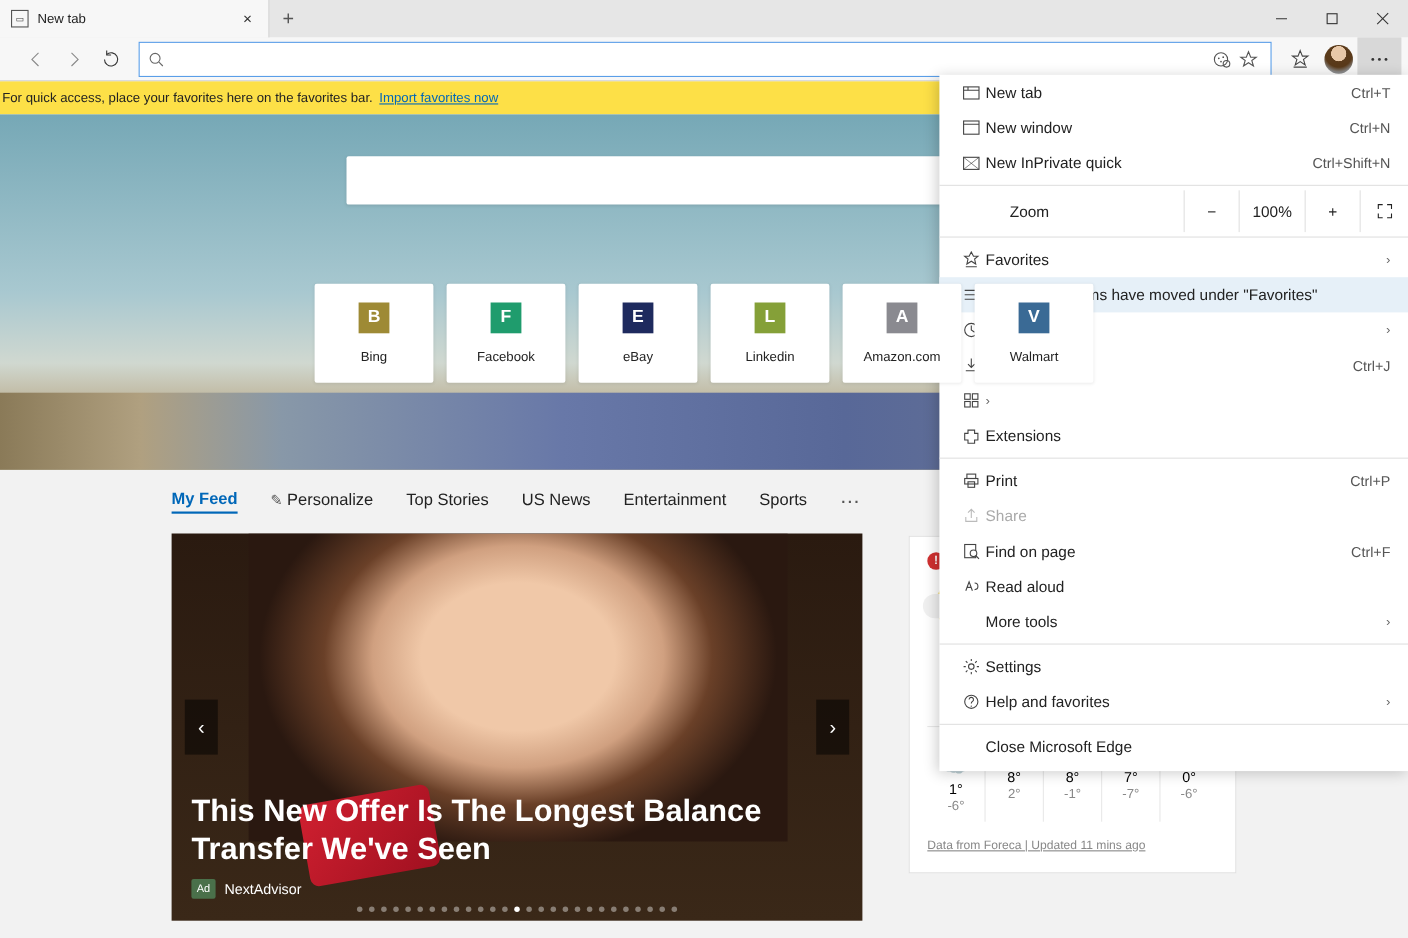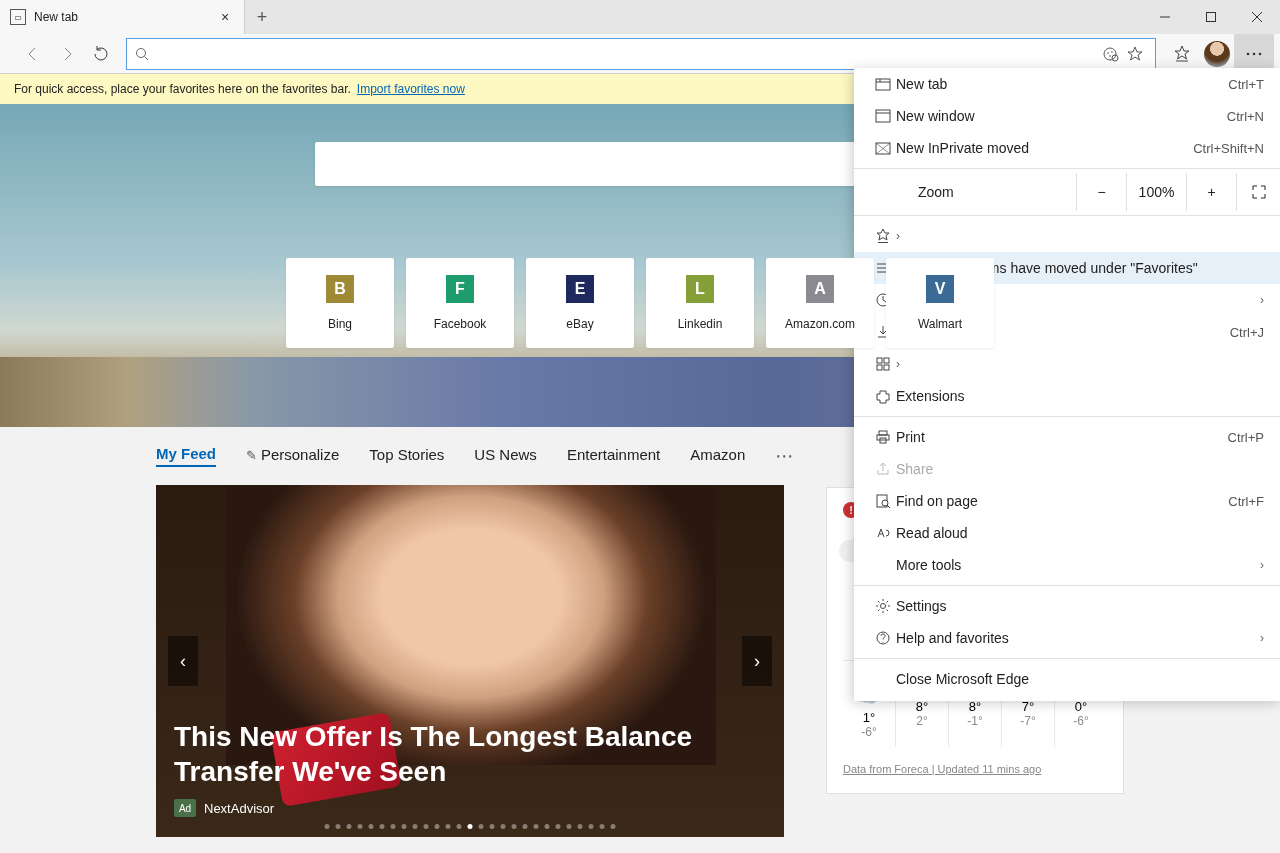--- a/index.html
+++ b/index.html
@@ -22,21 +22,21 @@
 .nav-btn.active { color: #333; }
 .addrbar { flex: 1; height: 32px; border: 1px solid #5a9ee8; background: #fff; margin: 0 8px; display: flex; align-items: center; padding: 0 8px; }
 .addrbar .search-icon { color: #666; margin-right: 8px; }
 .addrbar input { flex: 1; border: none; outline: none; font-size: 14px; }
 .addrbar .addr-icon { width: 24px; height: 24px; display: flex; align-items: center; justify-content: center; color: #555; cursor: pointer; }
 .tb-icon { width: 36px; height: 36px; display: flex; align-items: center; justify-content: center; color: #444; cursor: pointer; }
 .avatar { width: 26px; height: 26px; border-radius: 50%; background: radial-gradient(circle at 50% 30%, #e8c8a8 30%, #5a3a1a 32%, #5a3a1a 55%, #888 75%); margin: 0 4px; cursor: pointer; }
 .more-btn { width: 40px; height: 40px; background: #d8d8d8; display: flex; align-items: center; justify-content: center; cursor: pointer; }
 
 
-.favbar { height: 30px; background: #fef9c3; display: flex; align-items: center; padding: 0 14px; font-size: 12px; color: #222; }
+.favbar { height: 30px; background: #fde047; display: flex; align-items: center; padding: 0 2px; font-size: 12px; color: #222; }
 .favbar a { color: #0067b8; text-decoration: underline; margin-left: 6px; cursor: pointer; }
 
 
 .hero { height: 323px; background: linear-gradient(to bottom, #76a8b6 0%, #a8c8d0 50%, #d0d8d0 70%, #b8a888 85%, #a09878 100%); position: relative; display: flex; flex-direction: column; align-items: center; padding-top: 38px;}
 .hero::before { content:""; position:absolute; left:0; bottom:0; width:100%; height:70px; background: linear-gradient(to right, #8a7a58 0%, #b0a080 10%, #8898a8 20%, #6878a8 40%, #586898 60%, #788090 100%); }
 .hero-search { width: 650px; height: 44px; background: #fff; border-radius: 2px; box-shadow: 0 1px 3px rgba(0,0,0,0.1); }
 
 .tiles { display: flex; gap: 12px; margin-top: 72px; position: relative; z-index: 2;}
 .tile { width: 108px; height: 90px; background: #fff; border-radius: 2px; box-shadow: 0 1px 3px rgba(0,0,0,0.08); display: flex; flex-direction: column; align-items: center; justify-content: center; cursor: pointer; }
 .tile-icon { width: 28px; height: 28px; color: #fff; font-weight: bold; display: flex; align-items: center; justify-content: center; font-size: 16px; margin-bottom: 14px;}
@@ -219,21 +219,21 @@
 </div>
 
 <div class="feed">
   <div class="feed-left">
     <div class="feed-tabs">
       <span class="feed-tab active">My Feed</span>
       <span class="feed-tab"><span class="pencil">✎</span><span>Personalize</span></span>
       <span class="feed-tab">Top Stories</span>
       <span class="feed-tab">US News</span>
       <span class="feed-tab">Entertainment</span>
-      <span class="feed-tab">Amazon</span>
+      <span class="feed-tab">Sports</span>
       <span class="feed-more">⋯</span>
     </div>
     <div class="card">
       <div class="card-face"></div>
       <div class="card-credit"></div>
       <div class="card-arrow l">‹</div>
       <div class="card-arrow r">›</div>
       <div class="card-text">
         <div class="card-title">This New Offer Is The Longest Balance Transfer We've Seen</div>
         <div class="card-src">
@@ -338,21 +338,21 @@
       <span class="mi-label">New window</span>
       <span class="mi-shortcut">Ctrl+N</span>
     </div>
   <div class="menu-item">
       <span class="mi-icon">
         <svg width="16" height="16" viewBox="0 0 16 16">
           <rect x="1" y="3" width="14" height="11" fill="none" stroke="currentColor"></rect>
           <path d="M1 3 L15 14 M1 14 L15 3" stroke="currentColor" stroke-width="0.6"></path>
         </svg>
       </span>
-      <span class="mi-label">New InPrivate moved</span>
+      <span class="mi-label">New InPrivate quick</span>
       <span class="mi-shortcut">Ctrl+Shift+N</span>
     </div>
   <div class="menu-sep"></div>
   <div class="zoom-row">
       <span class="mi-label">Zoom</span>
       <span class="zctl">−</span>
       <span class="zval">100%</span>
       <span class="zctl">+</span>
       <span class="zfs">
         <svg width="16" height="16" viewBox="0 0 16 16">
@@ -361,20 +361,21 @@
       </span>
     </div>
   <div class="menu-sep"></div>
   <div class="menu-item">
       <span class="mi-icon">
         <svg width="16" height="16" viewBox="0 0 16 16">
           <path d="M8 1l2 4h4l-3 2.5 1 4.5L8 9.5 4 12l1-4.5L2 5h4z" fill="none" stroke="currentColor"></path>
           <line x1="3" y1="14.5" x2="13" y2="14.5" stroke="currentColor"></line>
         </svg>
       </span>
+      <span class="mi-label">Favorites</span>
       <span class="mi-chevron">›</span>
     </div>
   <div class="menu-item hl">
       <span class="mi-icon">
         <svg width="16" height="16" viewBox="0 0 16 16">
           <line x1="2" y1="4" x2="14" y2="4" stroke="currentColor"></line>
           <line x1="2" y1="8" x2="14" y2="8" stroke="currentColor"></line>
           <line x1="2" y1="12" x2="14" y2="12" stroke="currentColor"></line>
         </svg>
       </span>

